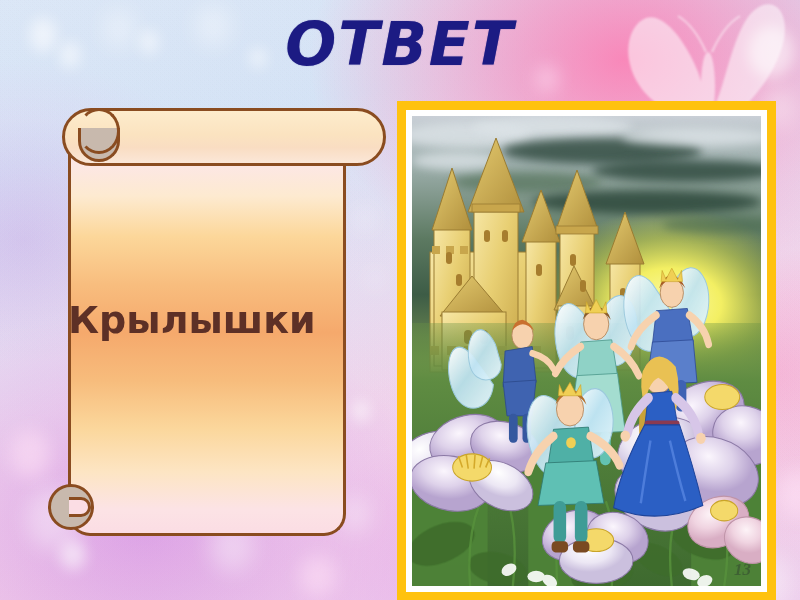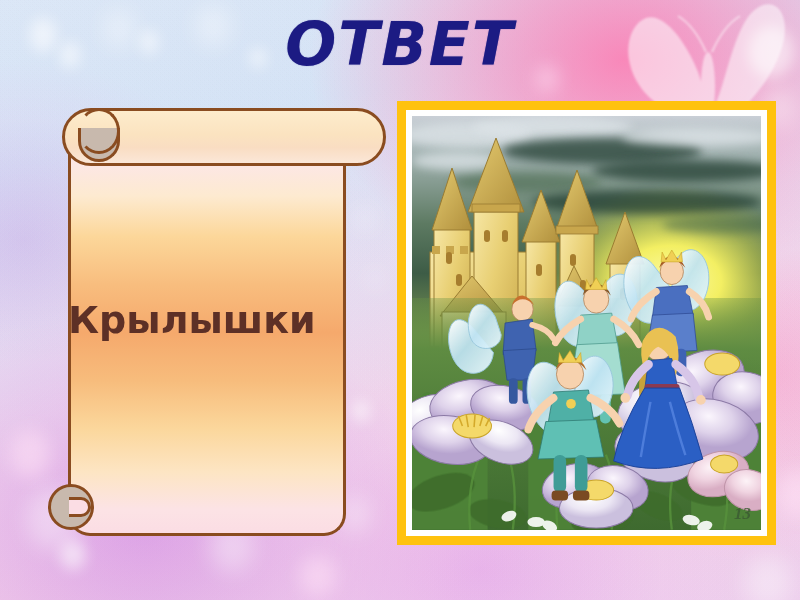--- a/index.html
+++ b/index.html
@@ -177,21 +177,21 @@
     font-family: "DejaVu Sans", sans-serif;
     letter-spacing: 0px;
   }
 
   
   .picture-frame {
     position: absolute;
     left: 397px;
     top: 101px;
     width: 379px;
-    height: 444px;
+    height: 500px;
     background: #ffc20e;
     padding: 9px;
   }
   .picture-mat {
     width: 100%;
     height: 100%;
     background: #ffffff;
     padding: 6px;
   }
   .picture {

